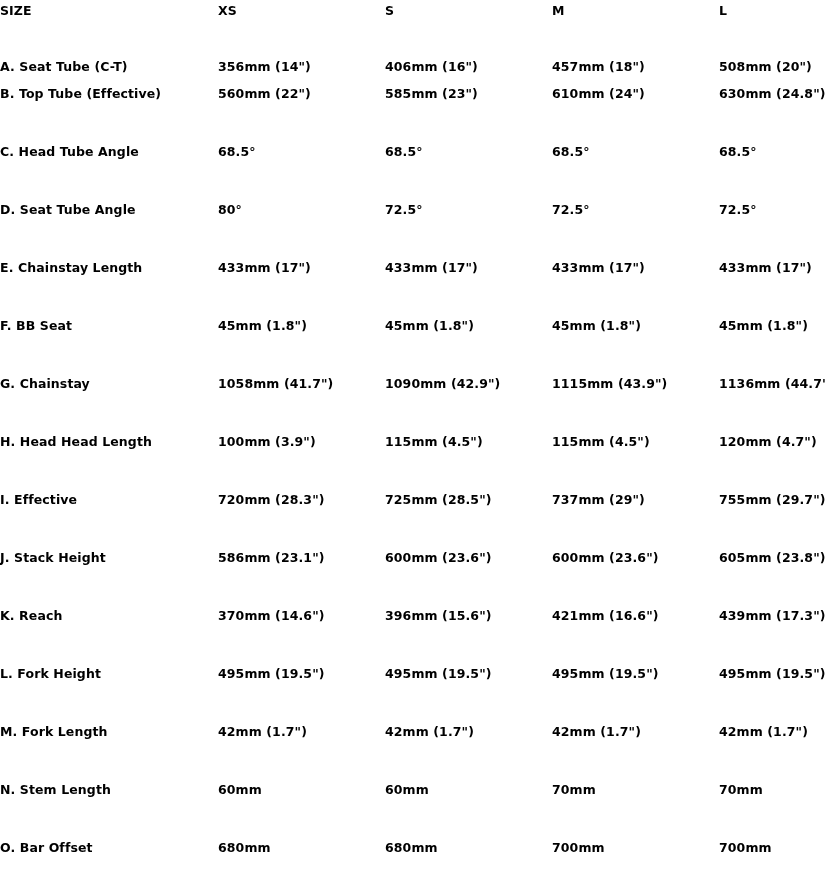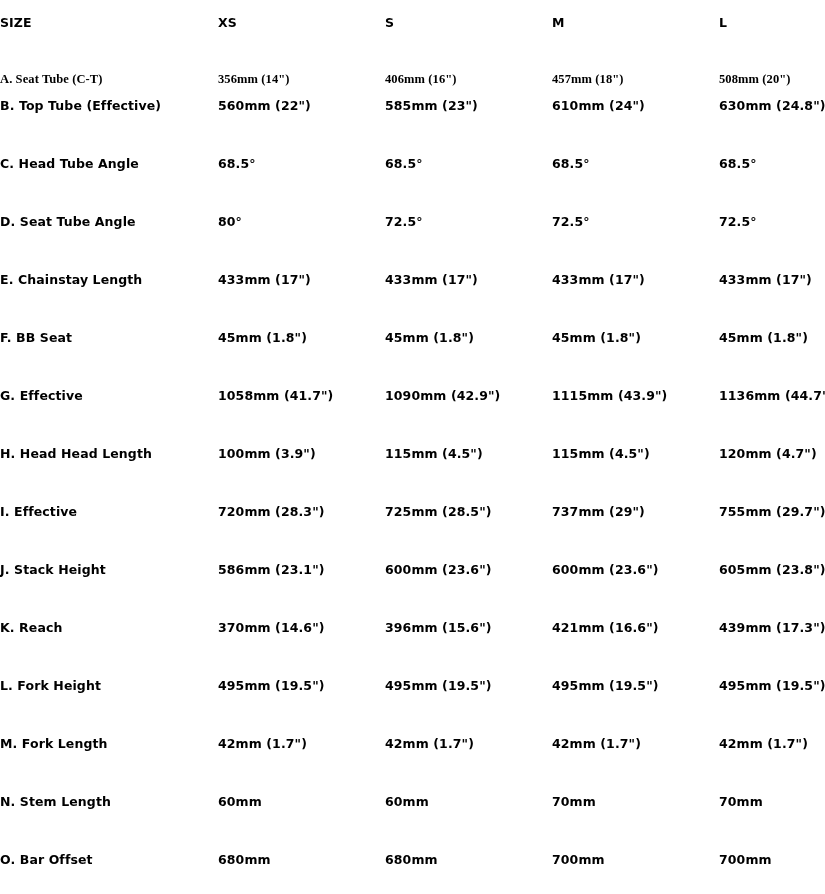--- a/index.html
+++ b/index.html
@@ -26,30 +26,29 @@
     text-align: left;
     vertical-align: top;
     font-size: 12.5px;
     font-weight: bold;
     letter-spacing: 0.1px;
     padding: 0;
     line-height: 14px;
   }
   .geo-table thead th {
     height: 22px;
-    padding-top: 16px;
+    padding-top: 4px;
   }
   .geo-table tbody td {
     height: 55px;
     padding-top: 3px;
   }
   .geo-table tbody tr:first-child td {
     padding-top: 34px;
     height: 24px;
-    font-family: Liberation Serif, serif;
   }
   .cell-label { padding-right: 6px; }
 </style>
 </head>
 <body>
 
 <table class="geo-table">
   <colgroup>
     <col class="c-label">
     <col class="c-val">
@@ -103,21 +102,21 @@
       <td>433mm (17")</td>
     </tr>
     <tr>
       <td class="cell-label">F. BB Seat</td>
       <td>45mm (1.8")</td>
       <td>45mm (1.8")</td>
       <td>45mm (1.8")</td>
       <td>45mm (1.8")</td>
     </tr>
     <tr>
-      <td class="cell-label">G. Effective</td>
+      <td class="cell-label">G. Chainstay</td>
       <td>1058mm (41.7")</td>
       <td>1090mm (42.9")</td>
       <td>1115mm (43.9")</td>
       <td>1136mm (44.7")</td>
     </tr>
     <tr>
       <td class="cell-label">H. Head Head Length</td>
       <td>100mm (3.9")</td>
       <td>115mm (4.5")</td>
       <td>115mm (4.5")</td>

